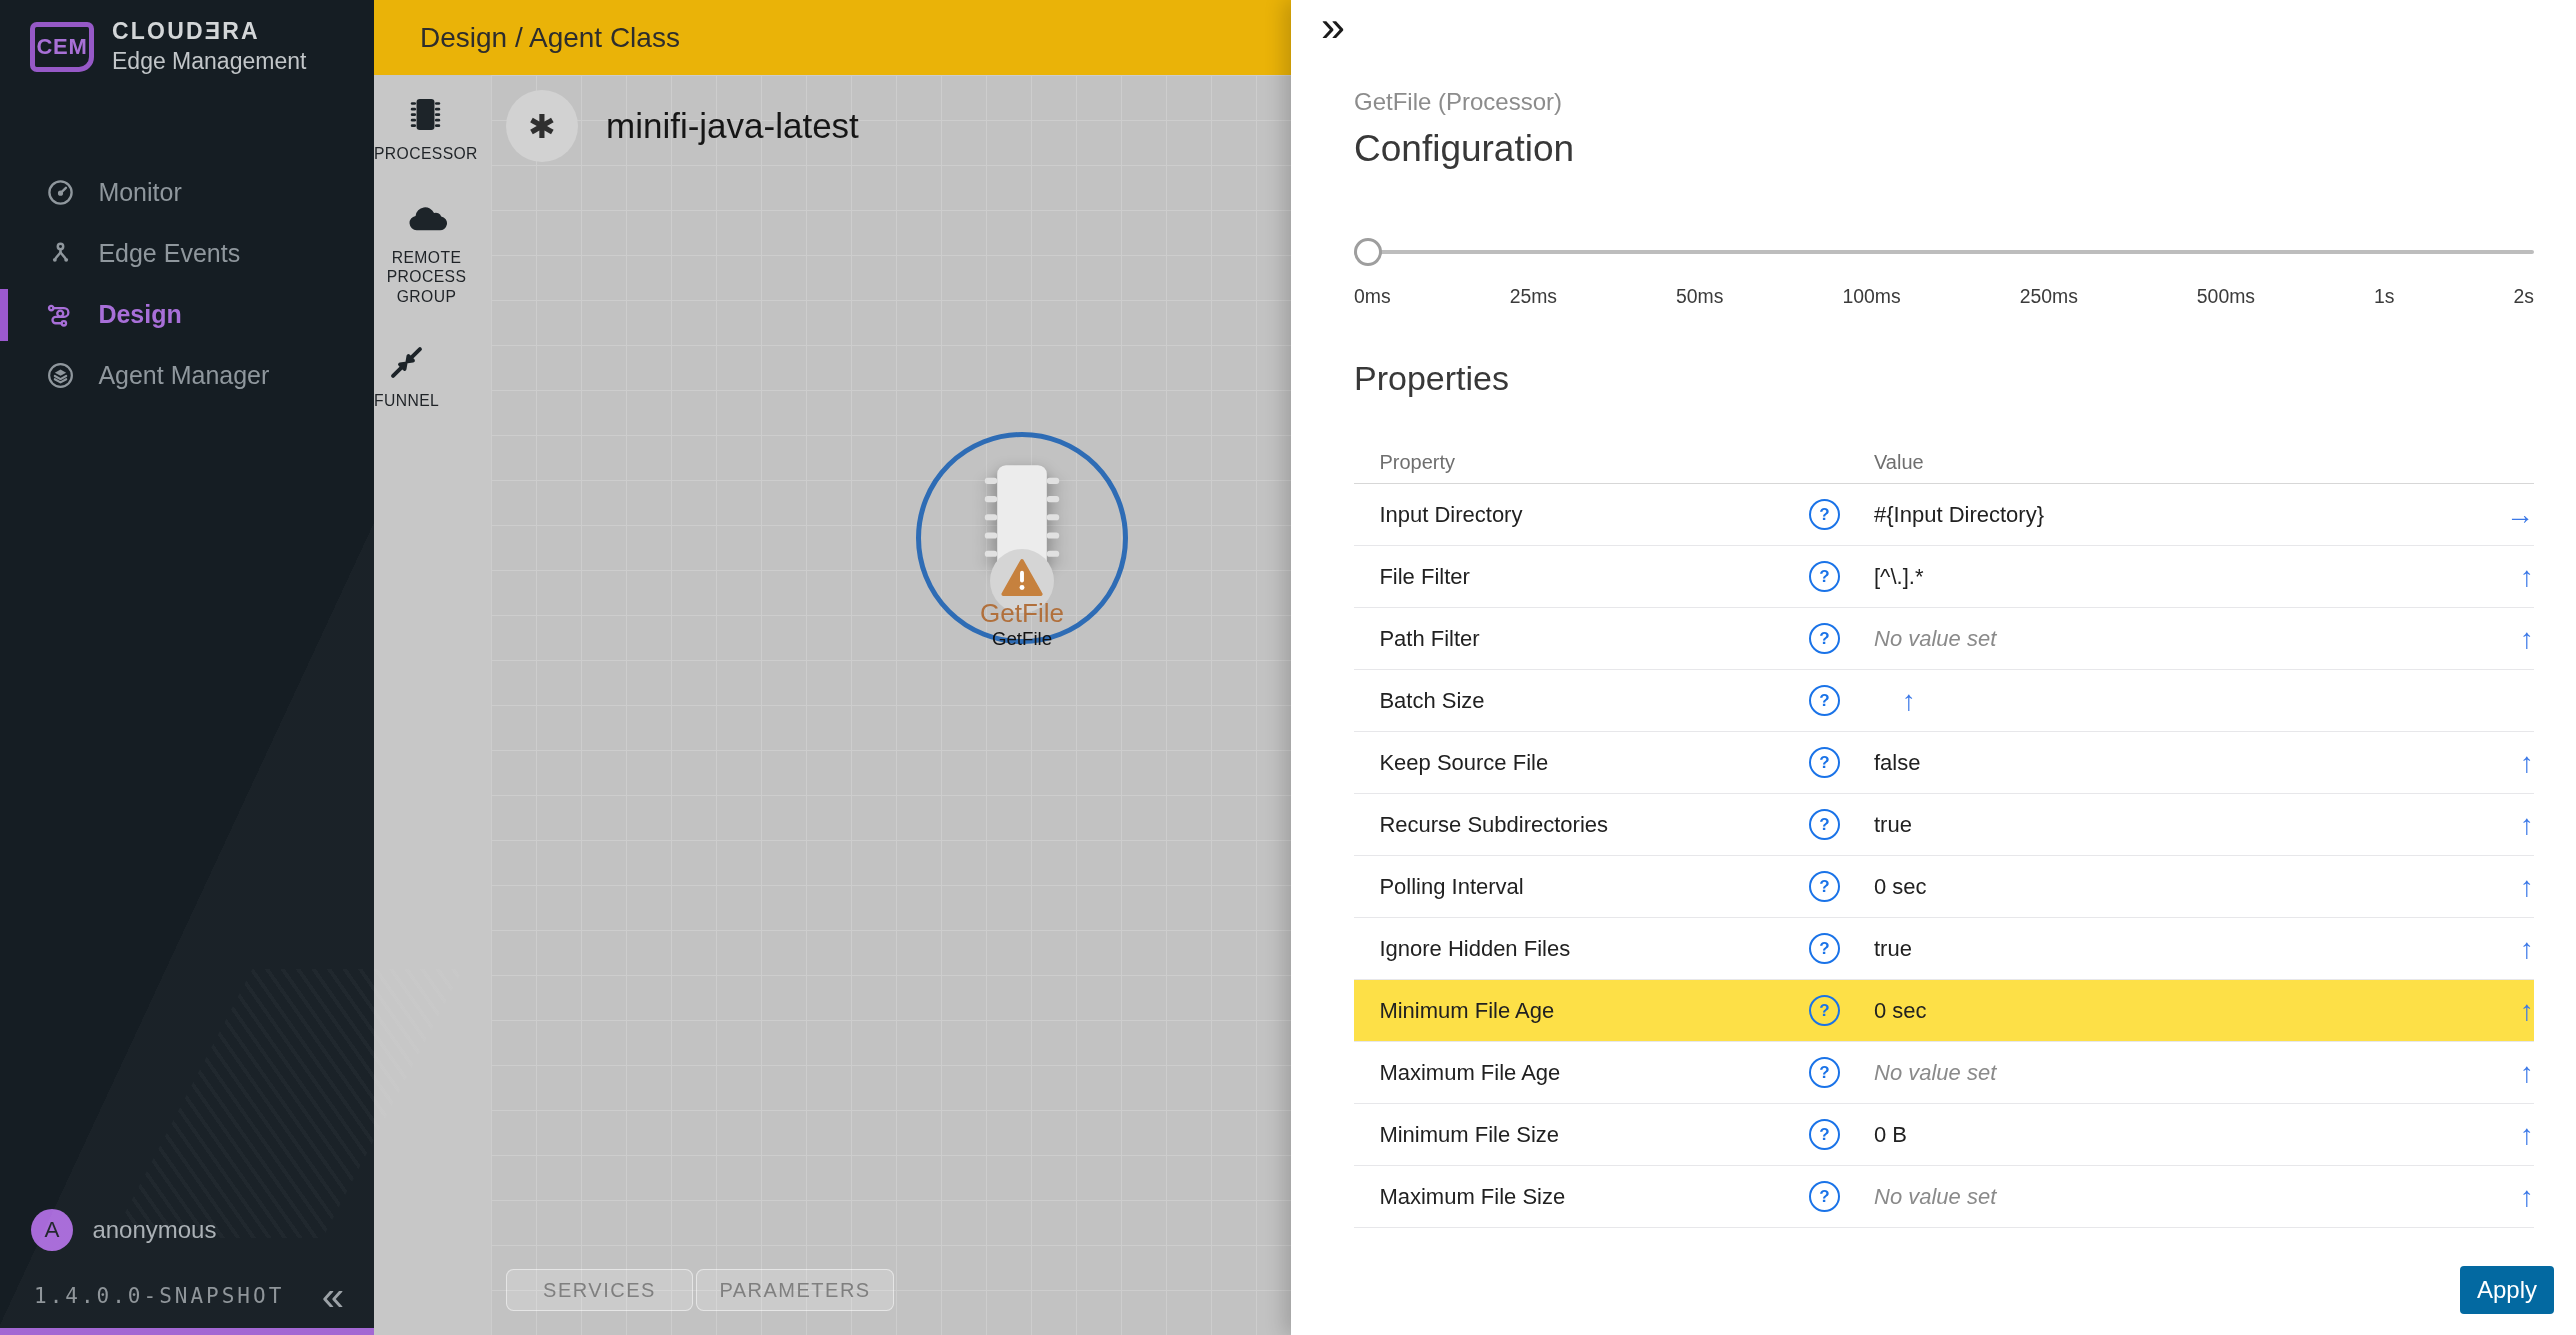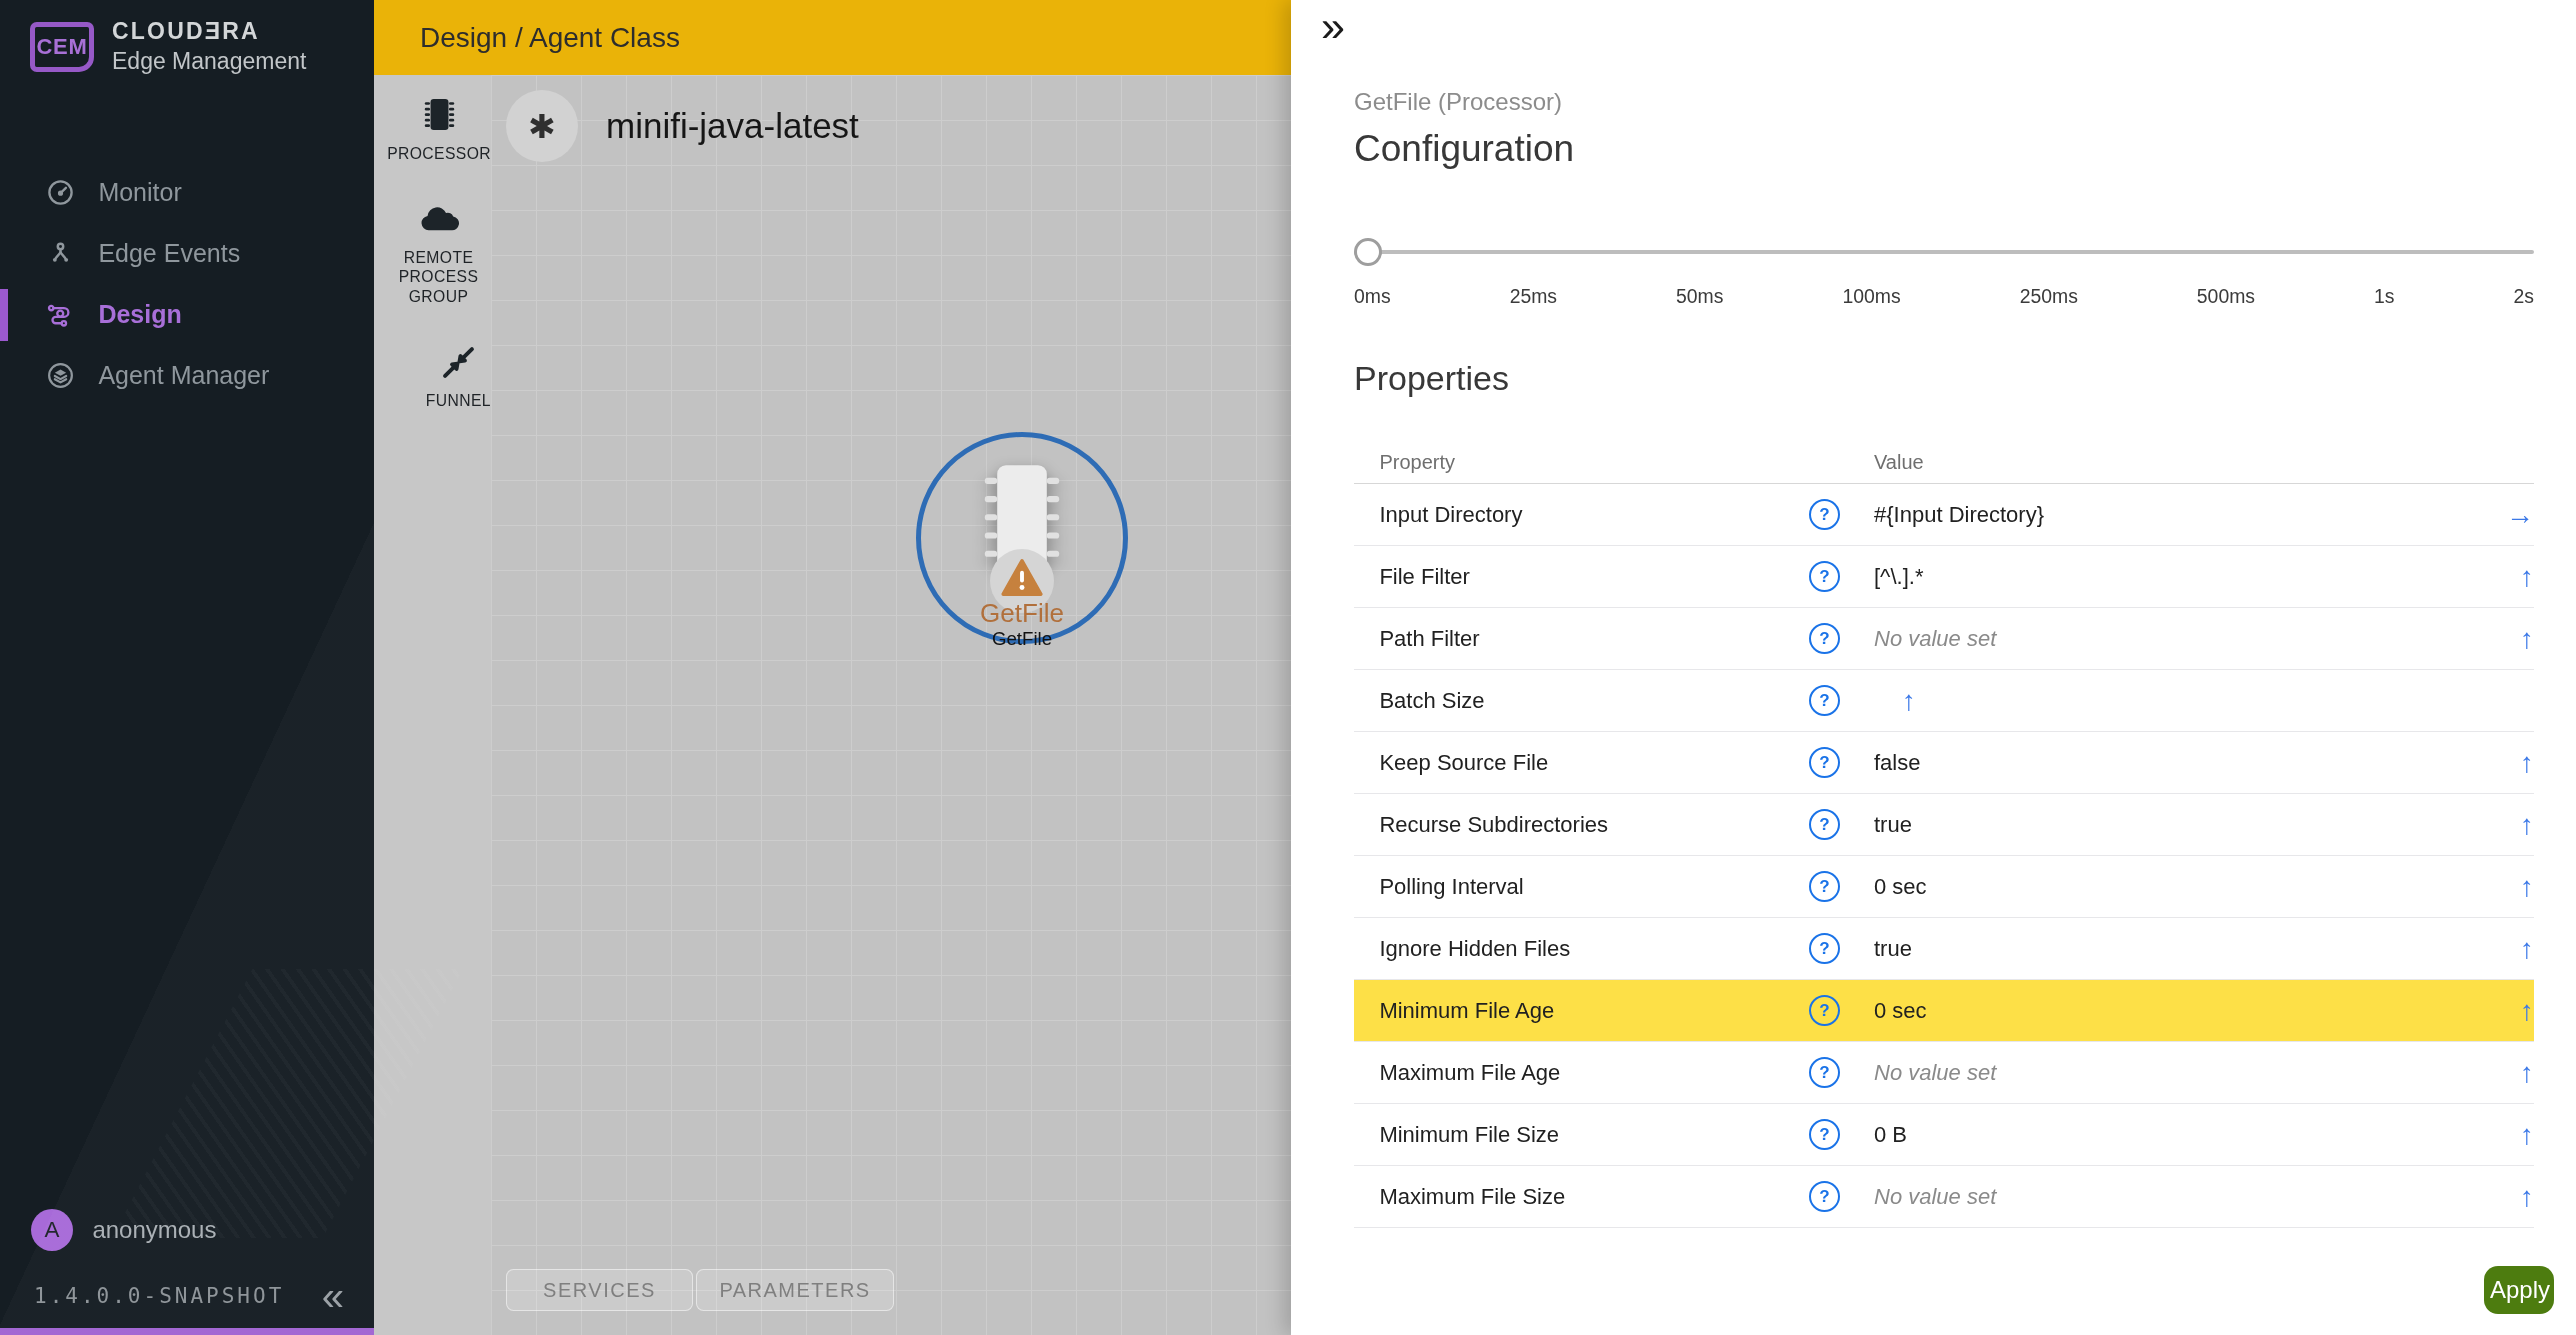--- a/index.html
+++ b/index.html
@@ -32,21 +32,21 @@
   .user-name{font-size:24px;color:#a9afb4;}
   .version-row{position:absolute;left:34px;right:30px;bottom:19.4px;display:flex;justify-content:space-between;align-items:center;}
   .version{font-family:"DejaVu Sans Mono","Liberation Mono",monospace;font-size:21px;letter-spacing:3px;color:#8d9398;}
   .collapse-left{font-size:40px;color:#9aa0a5;line-height:1;cursor:pointer;}
   .accent-strip{position:absolute;bottom:0;left:0;width:100%;height:6.7px;background:#a164d2;}
   
   .topbar{position:absolute;left:374px;top:0;width:917px;height:75px;background:#eab308;
     display:flex;align-items:center;padding-left:46px;box-sizing:border-box;font-size:28px;color:#2d2d2d;z-index:2;}
   
   .palette{position:absolute;left:374px;top:75px;width:117px;bottom:0;background:#c7c7c7;
-    display:flex;flex-direction:column;align-items:flex-end;padding-top:18px;gap:34px;z-index:2;}
+    display:flex;flex-direction:column;align-items:flex-start;padding-top:18px;gap:34px;z-index:2;}
   .palette-item{display:flex;flex-direction:column;align-items:center;gap:7.5px;color:#1f2327;
     font-size:15.7px;text-align:center;letter-spacing:0.4px;line-height:1.25;cursor:grab;max-width:105px;}
   .palette-item svg{width:43px;height:43px;}
   
   .canvas{position:absolute;left:491px;top:75px;width:800px;bottom:0;
     background-color:#c2c2c2;
     background-image:linear-gradient(#cdcdcd 1.5px,transparent 1.5px),linear-gradient(90deg,#cdcdcd 1.5px,transparent 1.5px);
     background-size:45px 45px;z-index:1;}
   .flow-title{position:absolute;left:15px;top:15px;display:flex;align-items:center;gap:28px;}
   .flow-badge{width:72px;height:72px;border-radius:50%;background:#d2d2d2;color:#2f2f2f;
@@ -84,22 +84,22 @@
   .col-prop{width:520px;display:flex;align-items:center;box-sizing:border-box;}
   .col-prop .p-name{flex:1;padding-left:25.4px;}
   .help{width:27px;height:27px;border:2.2px solid #1a73e8;border-radius:50%;color:#1a73e8;
     font-size:17px;font-weight:bold;display:flex;align-items:center;justify-content:center;
     margin-right:34px;cursor:pointer;flex:0 0 auto;}
   .t-row{display:flex;align-items:center;height:61px;border-bottom:1.5px solid #e7e7ea;font-size:22px;color:#212121;cursor:pointer;}
   .t-row.highlight{background:#fde047;}
   .t-val{flex:1;}
   .t-val.no-value{font-style:italic;color:#8a8a8a;}
   .t-action{width:42px;text-align:right;color:#3b78e7;font-size:28px;line-height:1;cursor:pointer;}
-  .apply-btn{position:absolute;right:22px;bottom:21px;width:70px;height:48px;background:#4d7c0f;color:#ffffff;
-    font-size:24px;border:none;border-radius:14px;cursor:pointer;font-family:inherit;}
+  .apply-btn{position:absolute;right:22px;bottom:21px;width:94px;height:48px;background:#0369a1;color:#ffffff;
+    font-size:24px;border:none;border-radius:4px;cursor:pointer;font-family:inherit;}
 </style>
 </head>
 <body>
 
 <div class="sidebar">
   <div class="logo-row">
     <div class="cem-badge">CEM</div>
     <div>
       <div class="brand-top">CLOUDƎRA</div>
       <div class="brand-bottom">Edge Management</div>

